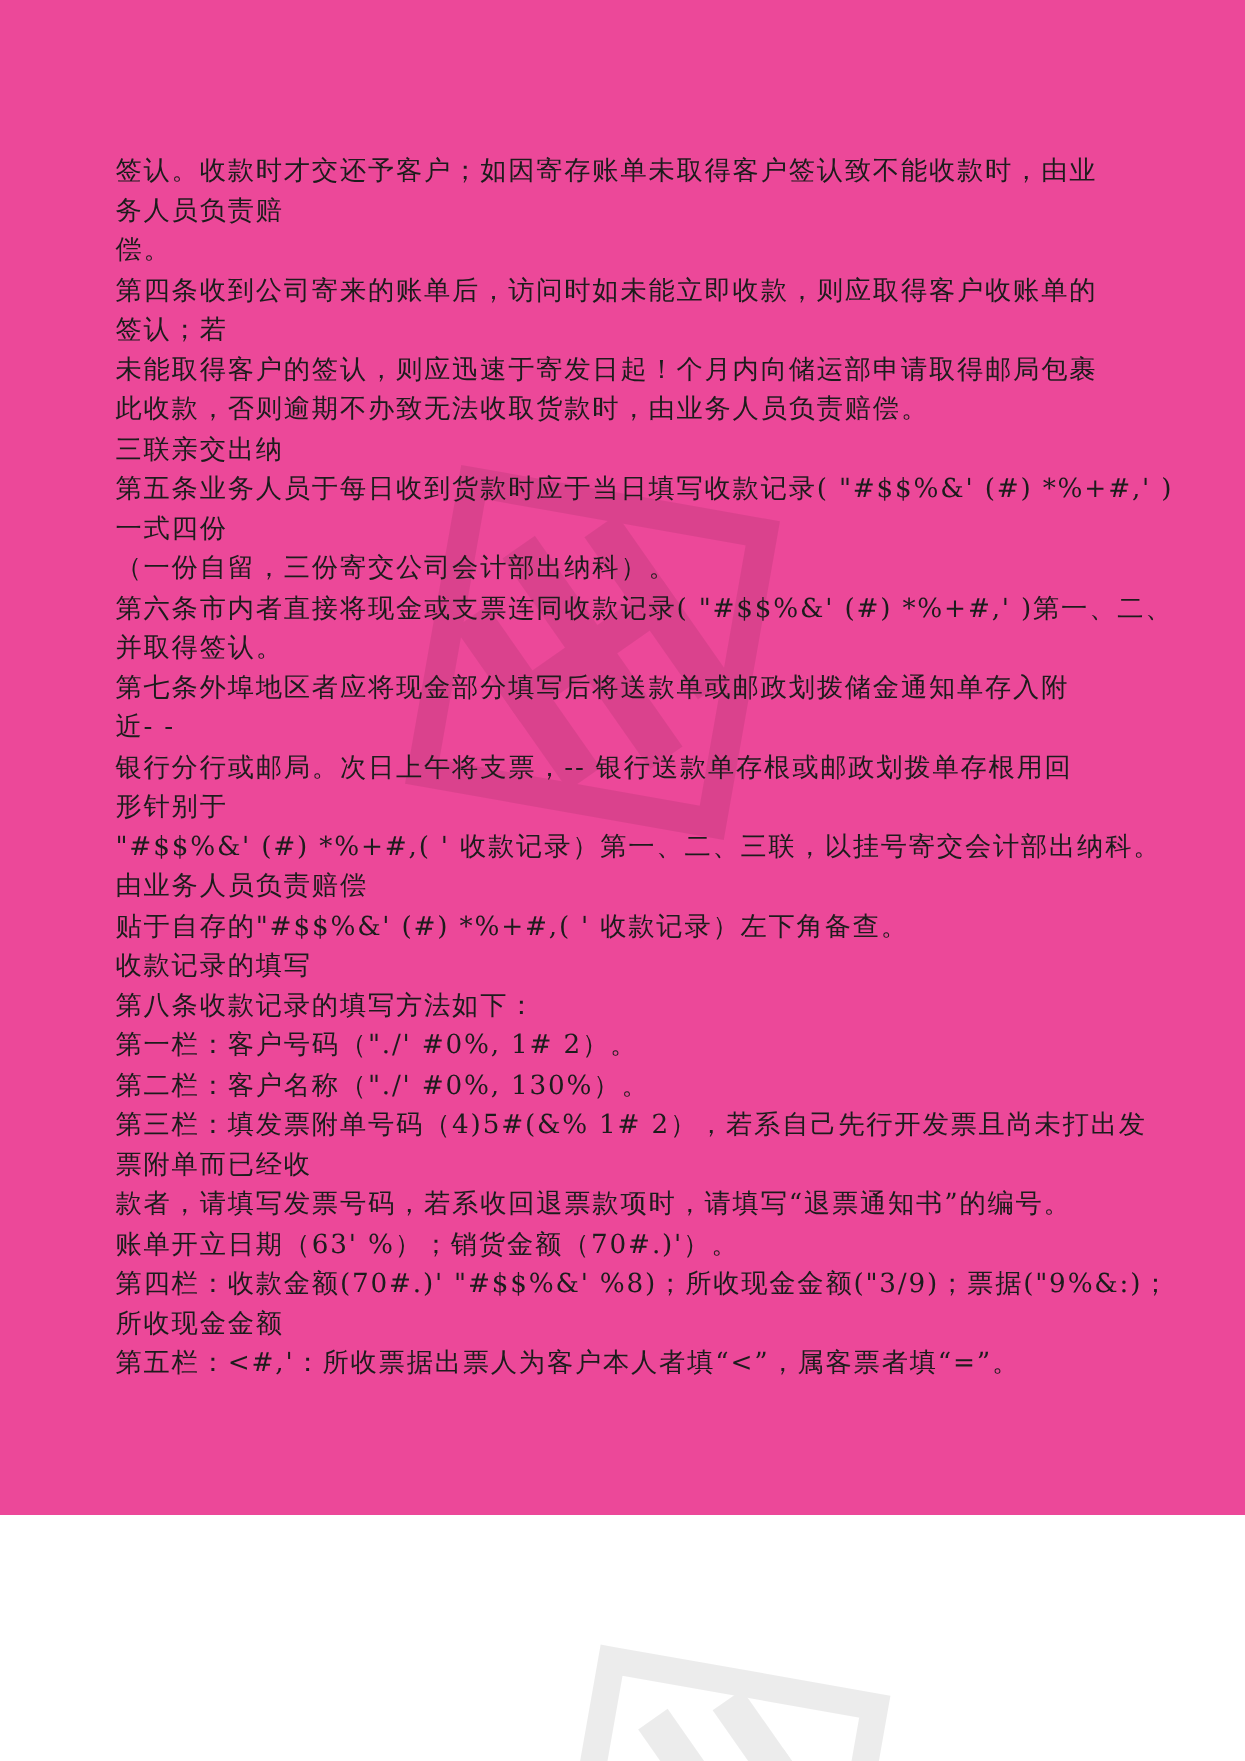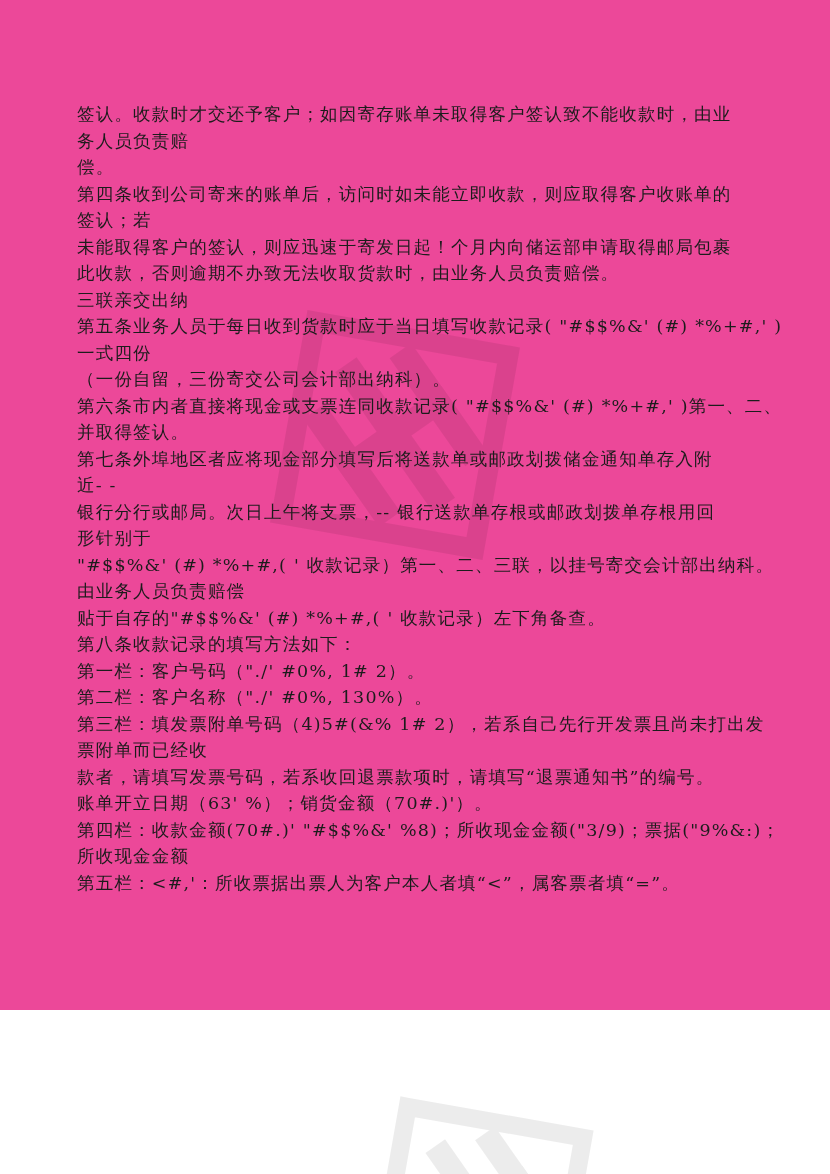--- a/index.html
+++ b/index.html
@@ -88,20 +88,21 @@
     <div class="line">（一份自留，三份寄交公司会计部出纳科）。</div>
     <div class="line">第六条市内者直接将现金或支票连同收款记录( "#$$%&amp;' (#) *%+#,' )第一、二、</div>
     <div class="line">并取得签认。</div>
     <div class="line">第七条外埠地区者应将现金部分填写后将送款单或邮政划拨储金通知单存入附</div>
     <div class="line">近- -</div>
     <div class="line">银行分行或邮局。次日上午将支票，-- 银行送款单存根或邮政划拨单存根用回</div>
     <div class="line">形针别于</div>
     <div class="line">"#$$%&amp;' (#) *%+#,( ' 收款记录）第一、二、三联，以挂号寄交会计部出纳科。</div>
     <div class="line">由业务人员负责赔偿</div>
     <div class="line">贴于自存的"#$$%&amp;' (#) *%+#,( ' 收款记录）左下角备查。</div>
+    <div class="line">收款记录的填写</div>
     <div class="line">第八条收款记录的填写方法如下：</div>
     <div class="line">第一栏：客户号码（"./' #0%, 1# 2）。</div>
     <div class="line">第二栏：客户名称（"./' #0%, 130%）。</div>
     <div class="line">第三栏：填发票附单号码（4)5#(&amp;% 1# 2），若系自己先行开发票且尚未打出发</div>
     <div class="line">票附单而已经收</div>
     <div class="line">款者，请填写发票号码，若系收回退票款项时，请填写“退票通知书”的编号。</div>
     <div class="line">账单开立日期（63' %）；销货金额（70#.)'）。</div>
     <div class="line">第四栏：收款金额(70#.)' "#$$%&amp;' %8)；所收现金金额("3/9)；票据("9%&amp;:)；</div>
     <div class="line">所收现金金额</div>
     <div class="line">第五栏：&lt;#,'：所收票据出票人为客户本人者填“&lt;”，属客票者填“=”。</div>

